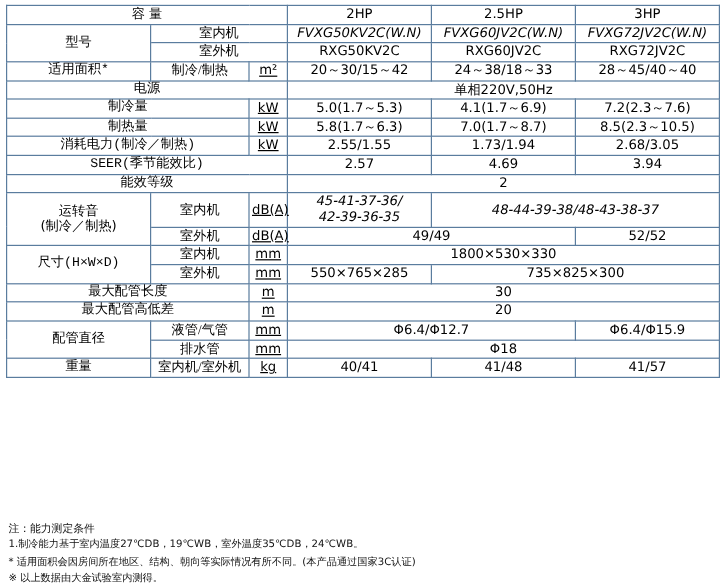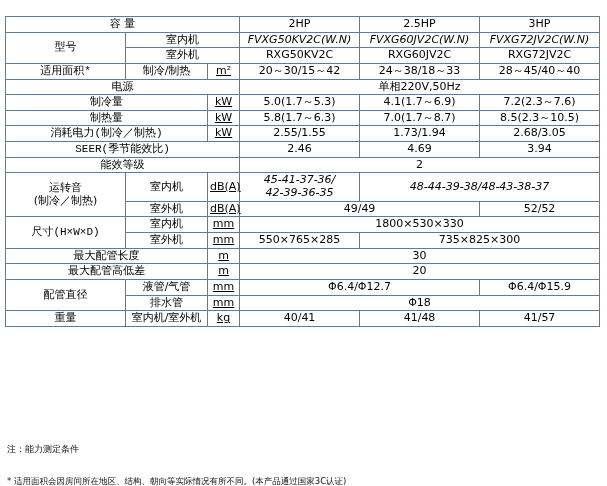--- a/index.html
+++ b/index.html
@@ -16,21 +16,21 @@
   }
   #sheet {
     position: relative;
     width: 607px;
     height: 486px;
     box-sizing: border-box;
   }
   table.spec {
     border-collapse: collapse;
     width: 595px;
-    margin: 16px 0 0 5px;
+    margin: 4px 0 0 5px;
     table-layout: fixed;
   }
   table.spec td, table.spec th {
     border: 1px solid #5a7c9e;
     padding: 1px 2px;
     text-align: center;
     vertical-align: middle;
     font-size: 11px;
     line-height: 1.15;
     font-weight: normal;
@@ -42,20 +42,21 @@
     font-size: 12.5px;
     font-family: Liberation Mono, monospace;
   }
   .lbl-sm {
     text-align: left;
     padding-left: 6px;
     font-size: 11.5px;
   }
   .mid {
     font-size: 11.5px;
+    font-family: Liberation Serif, serif;
   }
   .hdr-cap {
     font-size: 12.5px;
   }
   .model-lbl {
     font-size: 13px;
     text-align: left;
     padding-left: 6px;
   }
   .unit {
@@ -75,21 +76,21 @@
     position: absolute;
     left: 7px;
     bottom: 2px;
     width: 590px;
     font-size: 8.5px;
     line-height: 1.45;
     color: #111;
   }
   .notes .n-title {
     font-size: 9px;
-    margin-bottom: 16px;
+    margin-bottom: 0px;
   }
   .notes .n-line { white-space: nowrap; }
   .notes .n-gap { height: 3px; }
 </style>
 </head>
 <body>
 
 <div id="sheet">
 
   <table class="spec">
@@ -158,21 +159,21 @@
       <tr>
         <td class="lbl" colspan="2">消耗电力(制冷／制热)</td>
         <td class="unit">kW</td>
         <td class="val">2.55/1.55</td>
         <td class="val">1.73/1.94</td>
         <td class="val">2.68/3.05</td>
       </tr>
 
       <tr>
         <td class="lbl" colspan="3">SEER(季节能效比)</td>
-        <td class="val">2.46</td>
+        <td class="val">2.57</td>
         <td class="val">4.69</td>
         <td class="val">3.94</td>
       </tr>
 
       <tr>
         <td class="lbl" colspan="3">能效等级</td>
         <td class="val" colspan="3">2</td>
       </tr>
 
       <tr>
@@ -240,18 +241,19 @@
         <td class="unit">kg</td>
         <td class="val">40/41</td>
         <td class="val">41/48</td>
         <td class="val">41/57</td>
       </tr>
     </tbody>
   </table>
 
   <div class="notes">
     <div class="n-title n-line">注：能力测定条件</div>
+    <div class="n-line">1.制冷能力基于室内温度27℃DB，19℃WB，室外温度35℃DB，24℃WB。</div>
     <div class="n-gap"></div>
     <div class="n-line">* 适用面积会因房间所在地区、结构、朝向等实际情况有所不同。(本产品通过国家3C认证)</div>
     <div class="n-line">※ 以上数据由大金试验室内测得。</div>
   </div>
 
 </div>
 
 </body></html>

